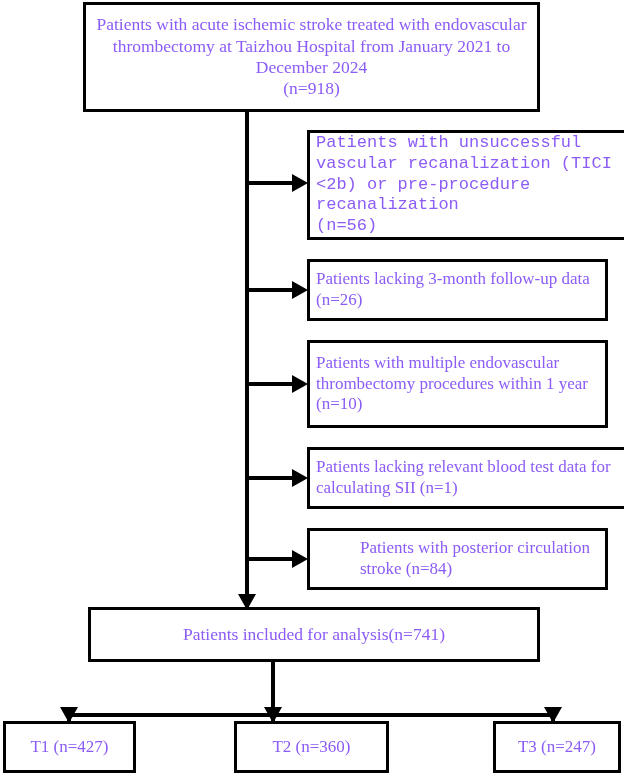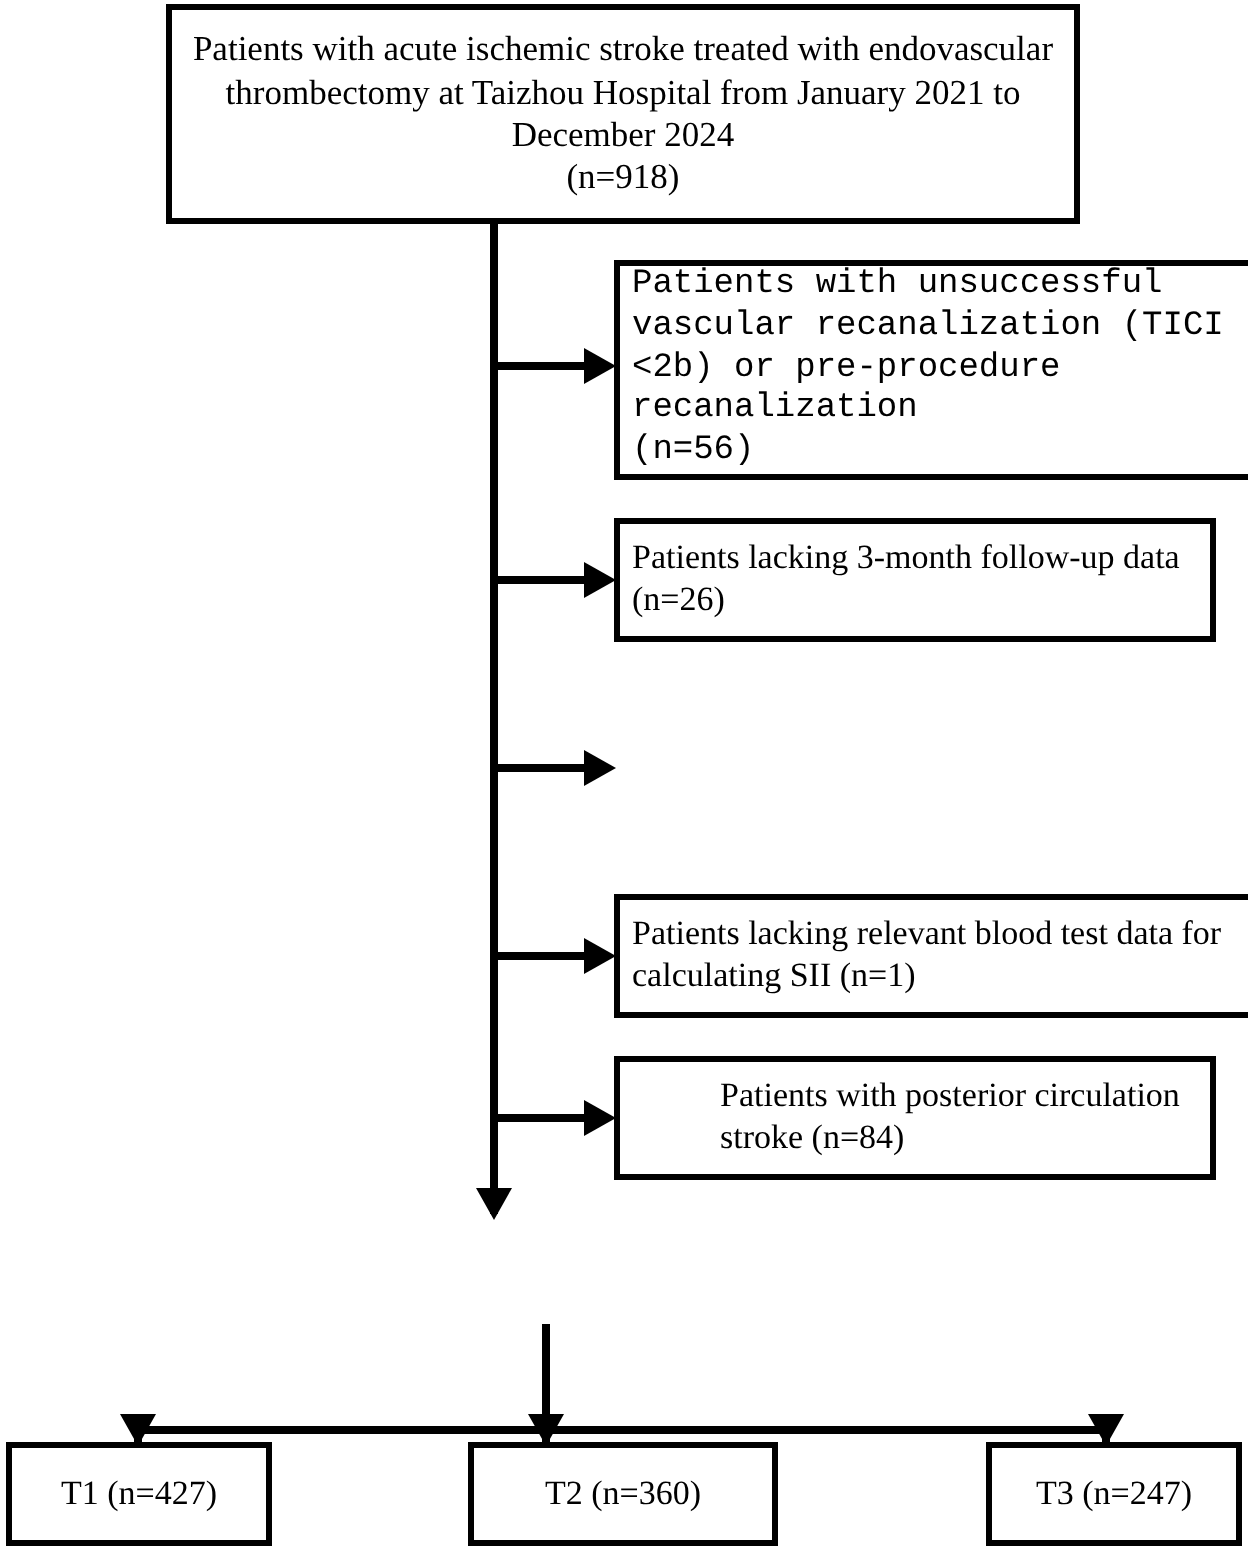--- a/index.html
+++ b/index.html
@@ -7,21 +7,21 @@
     margin: 0;
     padding: 0;
     background: #ffffff;
   }
   #flow-root {
     position: relative;
     width: 624px;
     height: 775px;
     background: #ffffff;
     font-family: "Liberation Serif", "DejaVu Serif", serif;
-    color: #000000;
+    color: #8b5cf6;
     overflow: hidden;
   }
   
   .node {
     position: absolute;
     box-sizing: border-box;
     background: #ffffff;
     border: 3px solid #000000;
     display: flex;
     align-items: center;
@@ -142,29 +142,35 @@
 
   <div class="node left-align" id="node-excl-0">
     <span class="node-text">Patients with unsuccessful vascular recanalization (TICI &lt;2b) or pre-procedure recanalization
 (n=56)</span>
   </div>
 
   <div class="node left-align" id="node-excl-1">
     <span class="node-text">Patients lacking 3-month follow-up data (n=26)</span>
   </div>
 
+  <div class="node left-align" id="node-excl-2">
+    <span class="node-text">Patients with multiple endovascular thrombectomy procedures within 1 year (n=10)</span>
+  </div>
 
   <div class="node left-align" id="node-excl-3">
     <span class="node-text">Patients lacking relevant blood test data for calculating SII (n=1)</span>
   </div>
 
   <div class="node left-align" id="node-excl-4">
     <span class="node-text">Patients with posterior circulation stroke (n=84)</span>
   </div>
 
+  <div class="node" id="node-analysis">
+    <span class="node-text">Patients included for analysis(n=741)</span>
+  </div>
 
   <div class="node" id="node-tertile-0">
     <span class="node-text">T1 (n=427)</span>
   </div>
 
   <div class="node" id="node-tertile-1">
     <span class="node-text">T2 (n=360)</span>
   </div>
 
   <div class="node" id="node-tertile-2">

